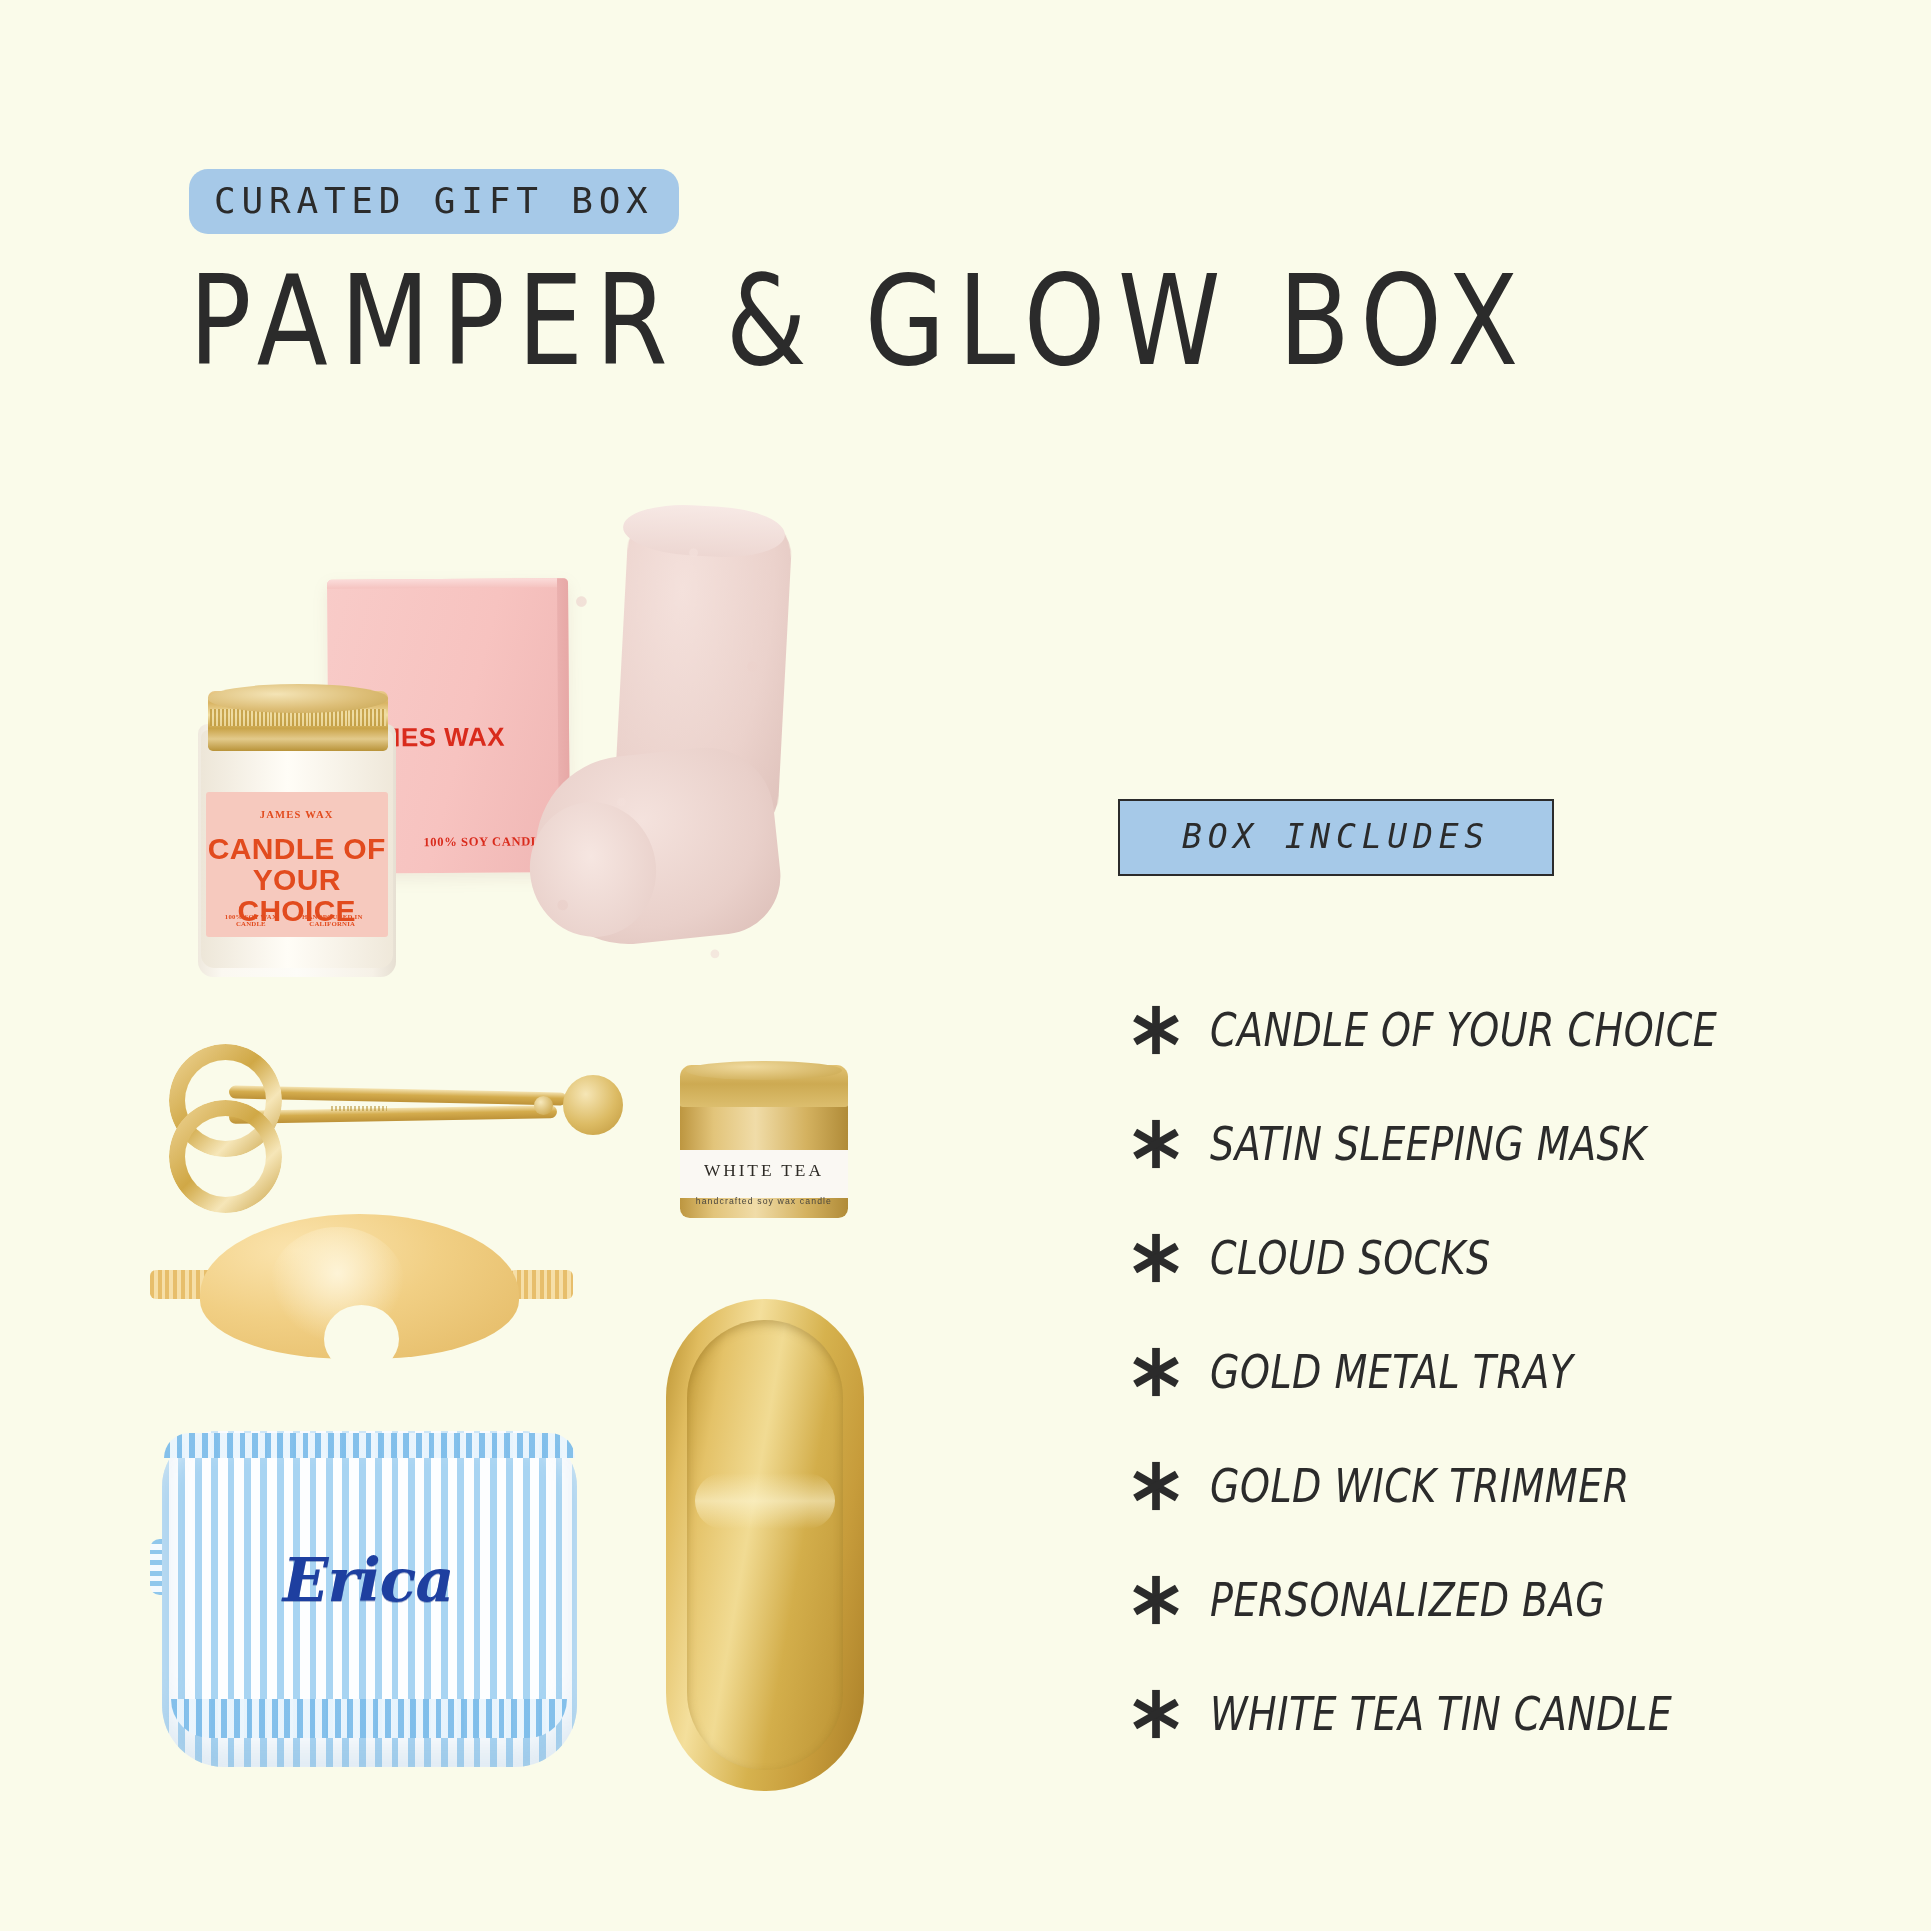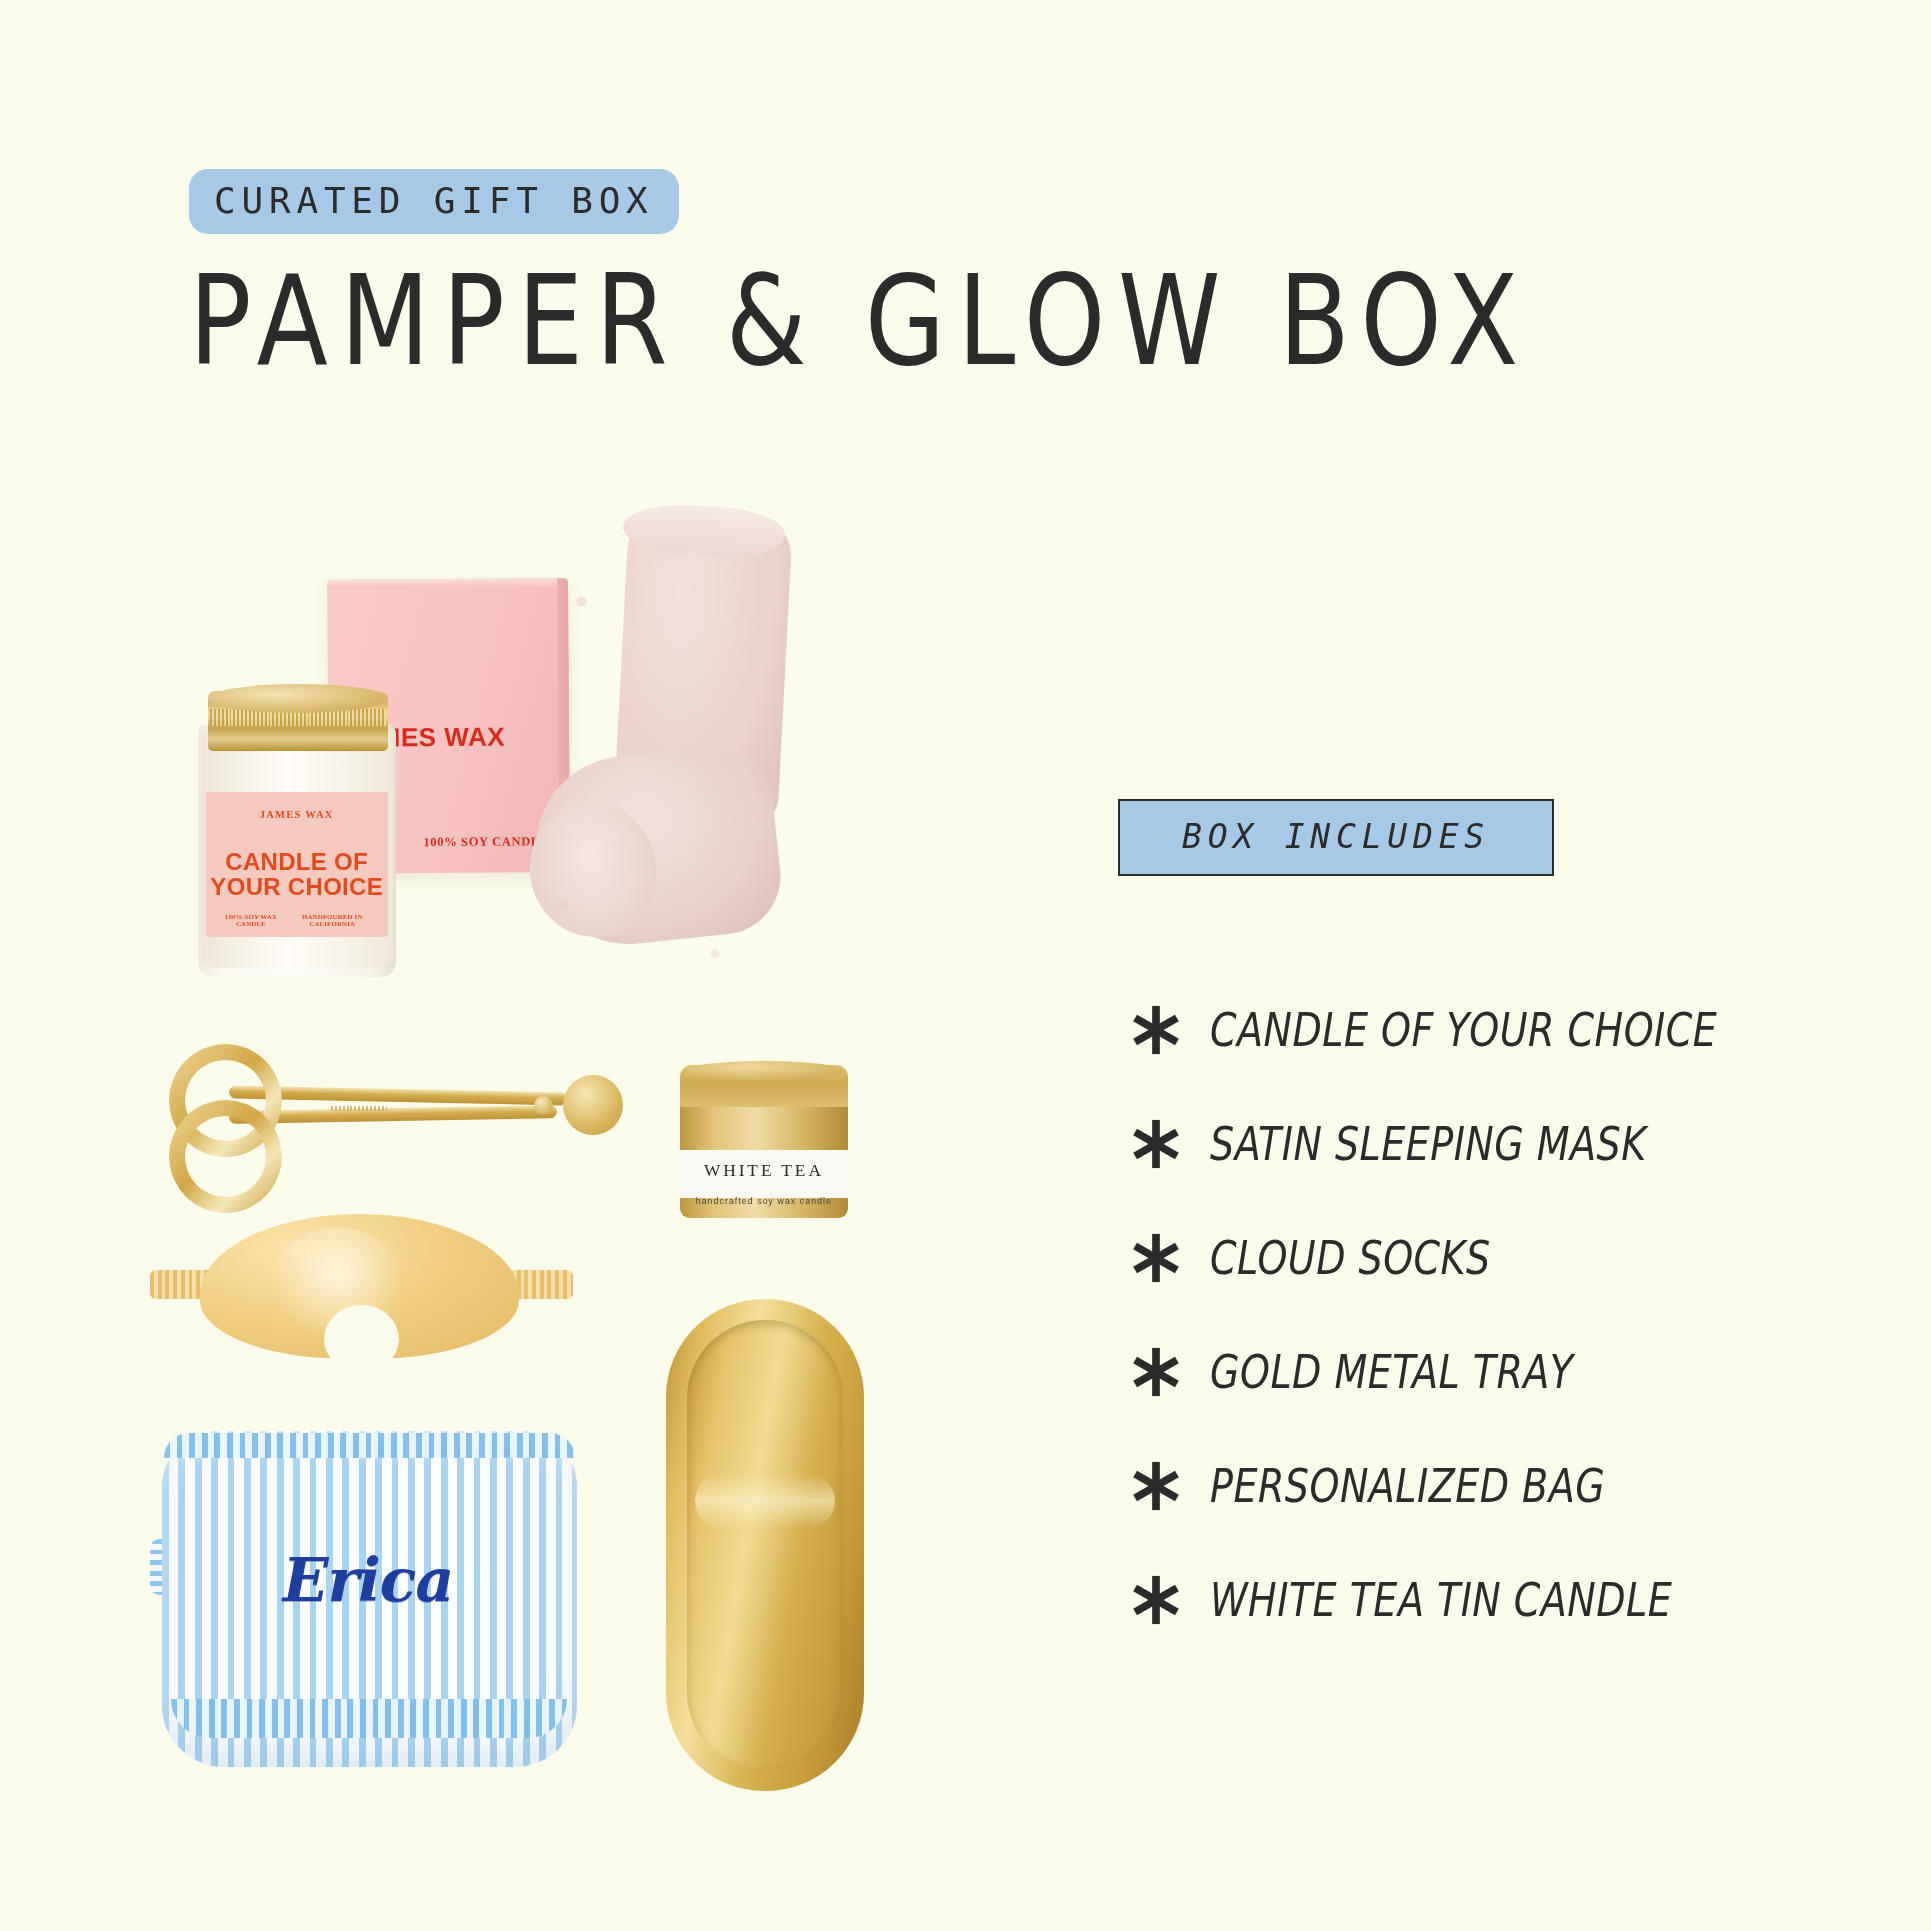--- a/index.html
+++ b/index.html
@@ -159,22 +159,22 @@
     background:#F6C9BE;
     border-radius:2.9px;
     text-align:center;
     color:#E24B1E;
   }
   #candle-jar .lbl-brand{
     margin-top:17.4px;font-family:"Liberation Serif",serif;font-weight:bold;
     font-size:10.6px;letter-spacing:1.2px;
   }
   #candle-jar .lbl-main{
-    margin-top:30px;font-family:"Liberation Sans Narrow","Liberation Sans",sans-serif;
-    font-weight:bold;font-size:24px;line-height:1.02;letter-spacing:0.3px;
+    margin-top:14px;font-family:"Liberation Sans Narrow","Liberation Sans",sans-serif;
+    font-weight:bold;font-size:30px;line-height:1.02;letter-spacing:0.3px;
   }
   #candle-jar .lbl-foot{
     position:absolute;left:9.7px;right:9.7px;bottom:9.7px;
     display:flex;justify-content:space-between;
     font-family:"Liberation Serif",serif;font-weight:bold;
     font-size:6.8px;letter-spacing:0.2px;
   }
 
   
   #cloud-sock{position:absolute;left:536px;top:512px;width:251px;height:526px;}
@@ -501,20 +501,32 @@
           <g stroke="#2B2B2B" stroke-width="8" stroke-linecap="butt">
             <line x1="27" y1="2" x2="27" y2="52"></line>
             <line x1="5.3" y1="14.5" x2="48.7" y2="39.5"></line>
             <line x1="5.3" y1="39.5" x2="48.7" y2="14.5"></line>
           </g>
         </svg>
       </span>
       <span class="include-label">GOLD METAL TRAY</span>
     </li>
 
+    <li class="include-row">
+      <span class="bullet-star">
+        <svg width="52" height="52" viewBox="0 0 54 54" aria-hidden="true">
+          <g stroke="#2B2B2B" stroke-width="8" stroke-linecap="butt">
+            <line x1="27" y1="2" x2="27" y2="52"></line>
+            <line x1="5.3" y1="14.5" x2="48.7" y2="39.5"></line>
+            <line x1="5.3" y1="39.5" x2="48.7" y2="14.5"></line>
+          </g>
+        </svg>
+      </span>
+      <span class="include-label">GOLD WICK TRIMMER</span>
+    </li>
 
     <li class="include-row">
       <span class="bullet-star">
         <svg width="52" height="52" viewBox="0 0 54 54" aria-hidden="true">
           <g stroke="#2B2B2B" stroke-width="8" stroke-linecap="butt">
             <line x1="27" y1="2" x2="27" y2="52"></line>
             <line x1="5.3" y1="14.5" x2="48.7" y2="39.5"></line>
             <line x1="5.3" y1="39.5" x2="48.7" y2="14.5"></line>
           </g>
         </svg>

